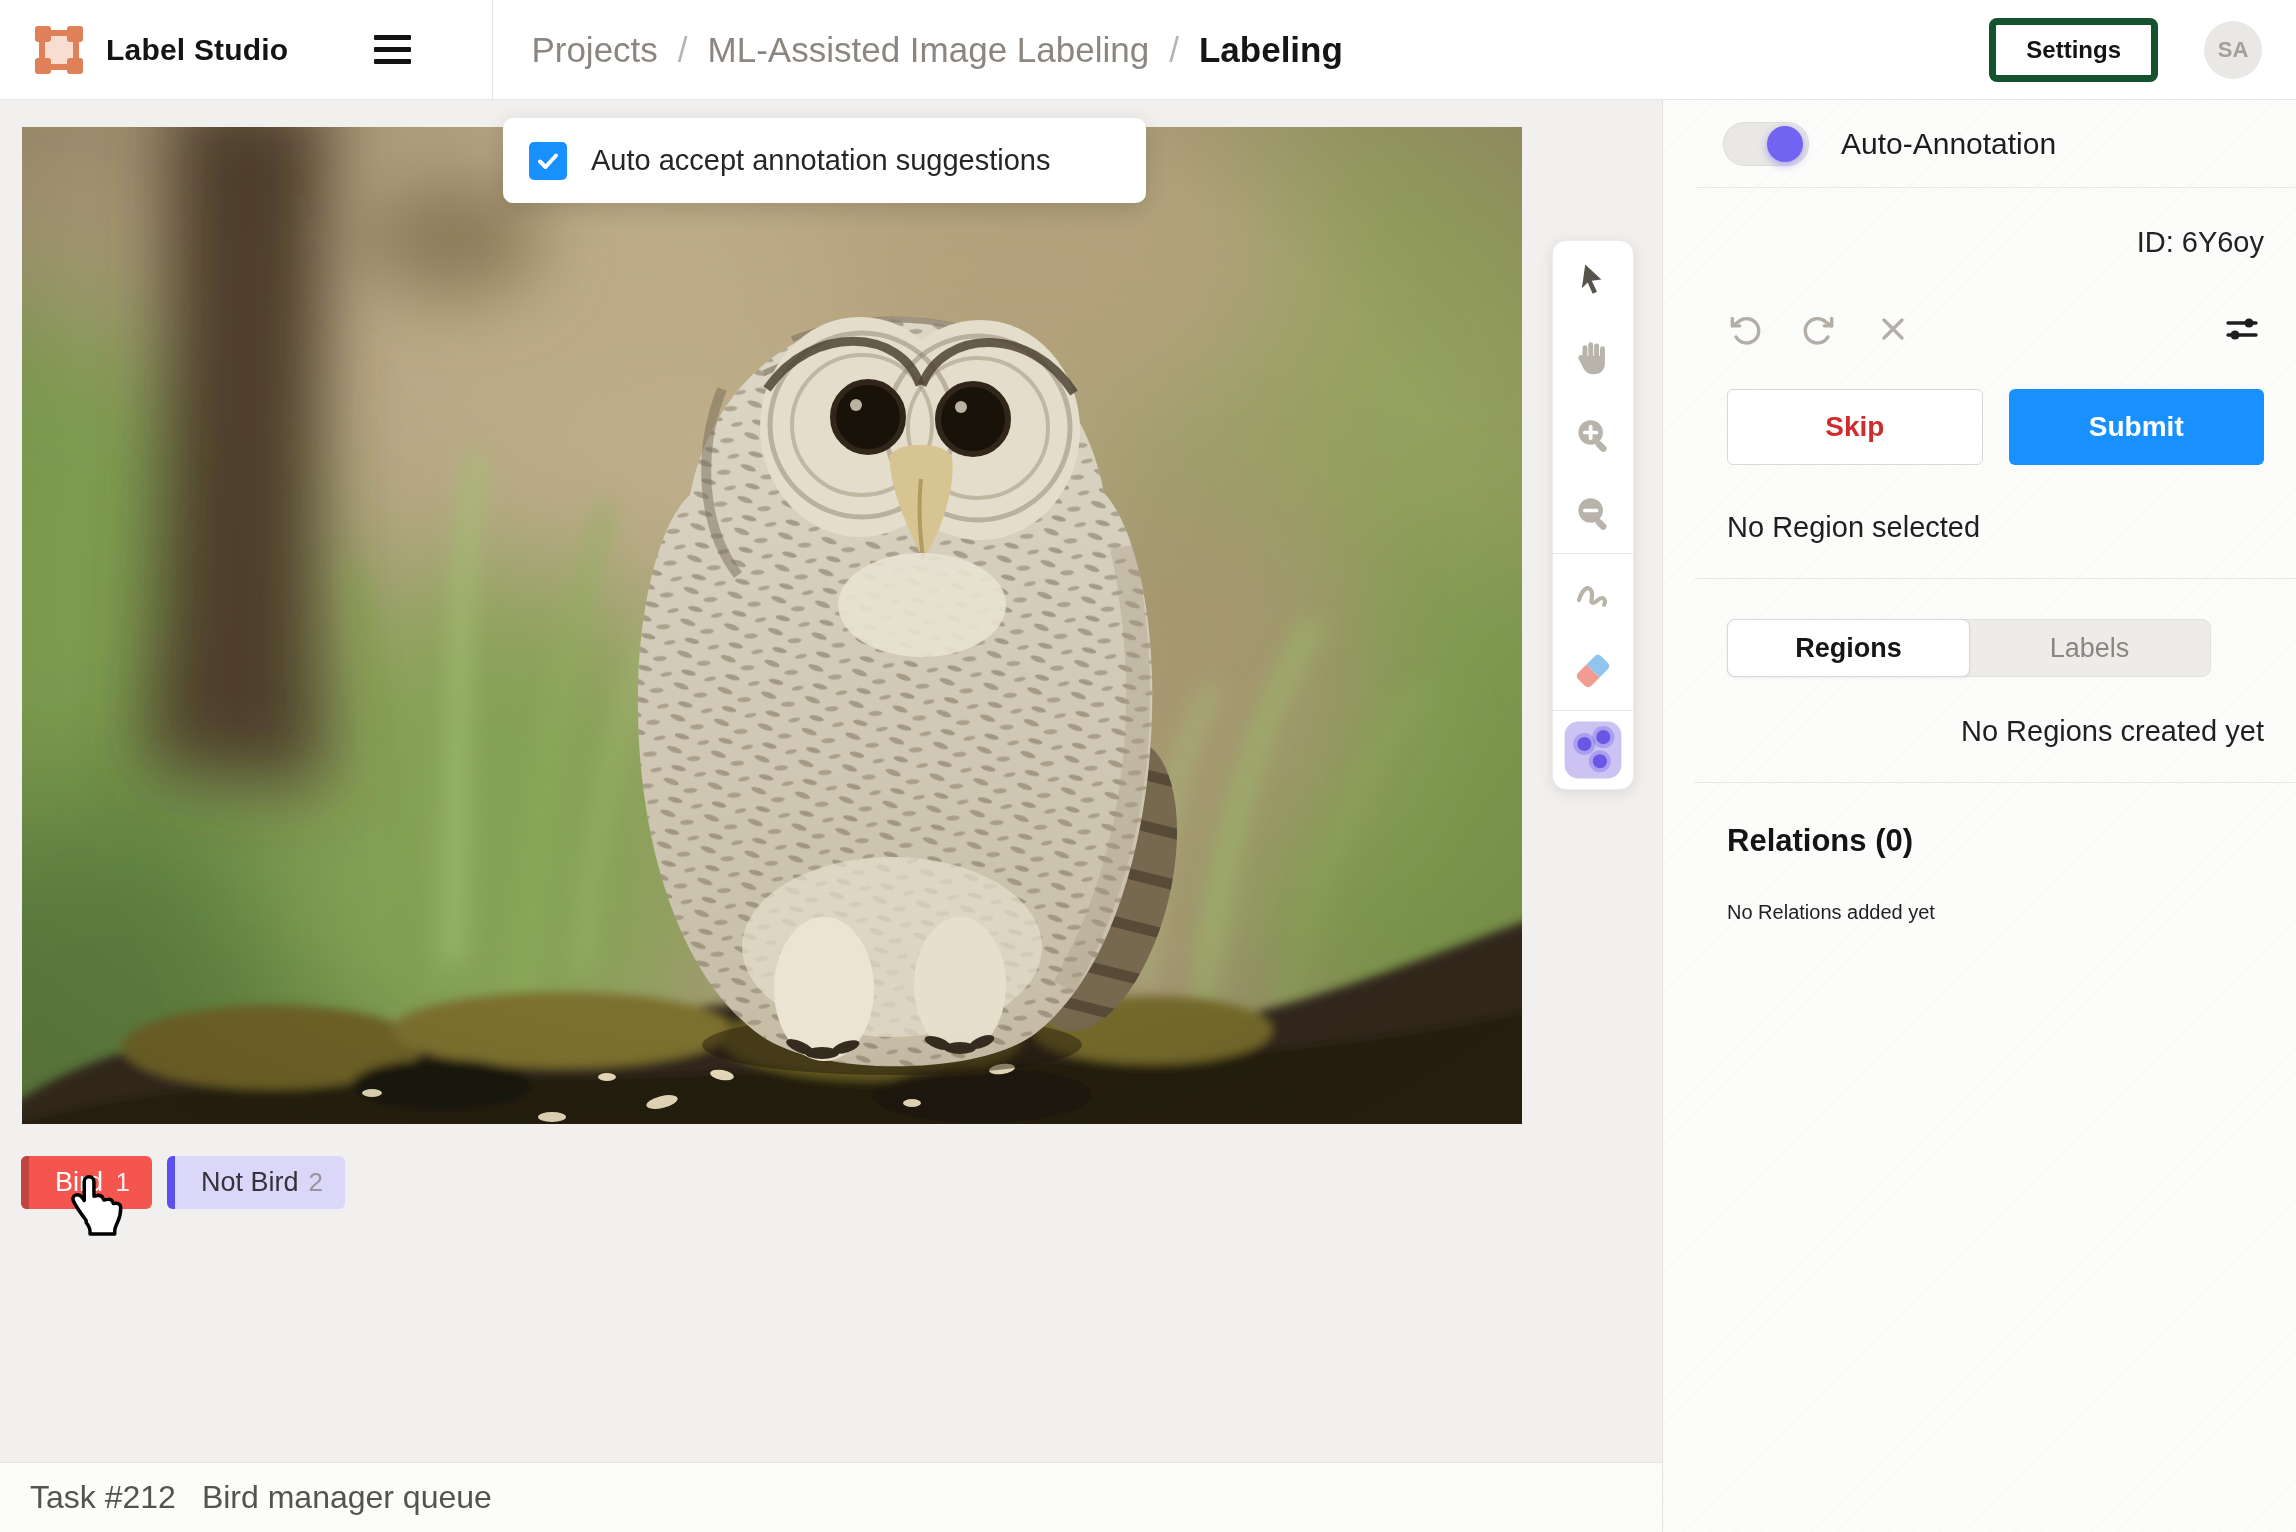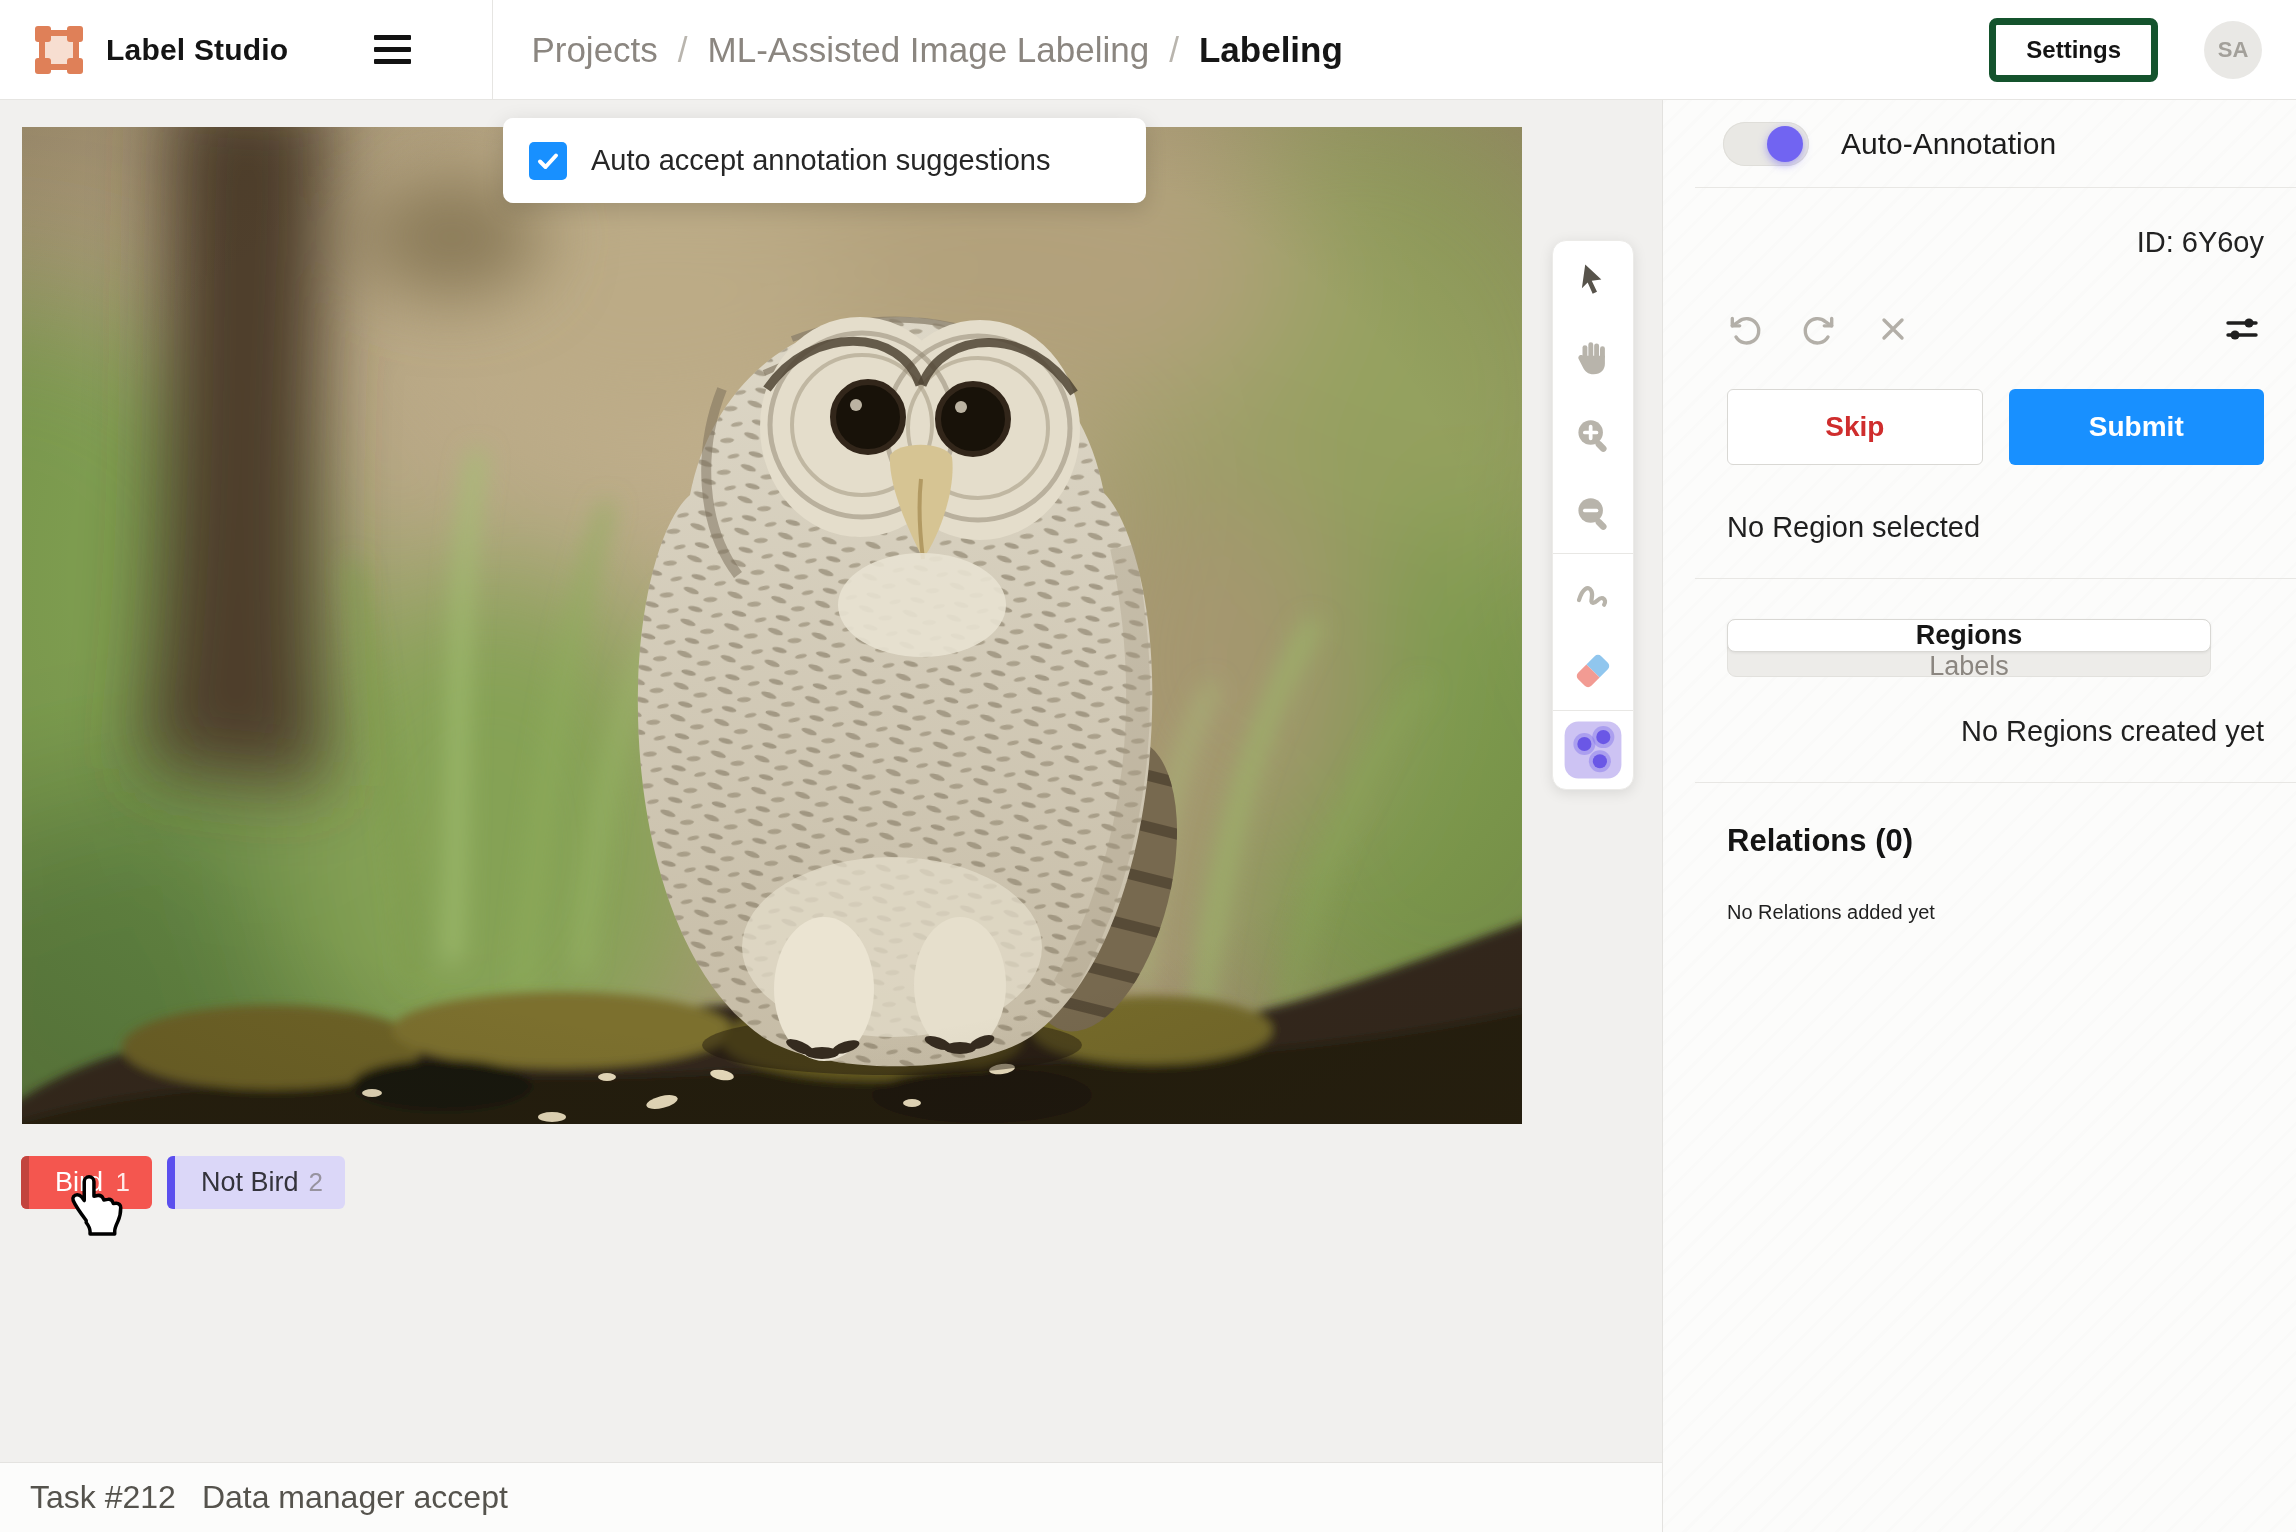--- a/index.html
+++ b/index.html
@@ -70,21 +70,21 @@
   .side-content{padding:38px 32px 0 32px;}
   .anno-id{font-size:29px;color:#222222;text-align:right;}
   .controls-row{margin-top:52px;display:flex;align-items:center;}
   .ctl{width:36px;height:36px;margin-right:38px;cursor:pointer;display:inline-flex;align-items:center;justify-content:center;}
   .ctl.sliders{margin-left:auto;margin-right:4px;}
   .btn-row{margin-top:42px;display:flex;gap:26px;}
   .skip-btn{width:272px;height:76px;background:#ffffff;border:1px solid #d9d8d4;border-radius:6px;font-size:28px;font-weight:700;color:#cf2d2d;cursor:pointer;}
   .submit-btn{width:272px;height:76px;background:#1890ff;border:none;border-radius:6px;font-size:28px;font-weight:700;color:#ffffff;cursor:pointer;}
   .no-region{margin-top:46px;font-size:29px;color:#1f1f1f;}
   .side-divider{height:1px;background:#e8e7e4;margin:34px -32px 0 -32px;}
-  .tabs{margin-top:40px;width:484px;height:58px;background:#edece9;border:1px solid #e2e1dd;border-radius:9px;display:flex;flex-direction:column;}
+  .tabs{margin-top:40px;width:484px;height:58px;background:#edece9;border:1px solid #e2e1dd;border-radius:9px;display:flex;}
   .tab{flex:1;display:flex;align-items:center;justify-content:center;font-size:27px;color:#8b8680;cursor:pointer;border-radius:8px;}
   .tab.active{background:#ffffff;border:1px solid #d9d8d4;color:#161616;font-weight:700;box-shadow:0 1px 3px rgba(0,0,0,.07);margin:-1px;}
   .no-regions{margin-top:38px;font-size:29px;color:#1f1f1f;text-align:right;}
   .relations-title{margin-top:40px;font-size:31px;font-weight:700;color:#141414;}
   .no-relations{margin-top:42px;font-size:20px;color:#1f1f1f;}
 </style>
 </head>
 <body>
 
 <div id="app">
@@ -348,21 +348,21 @@
       <span class="label-text">Not Bird</span>
       <span class="hotkey">2</span>
     </div>
     <svg class="pointer-cursor" viewBox="0 0 34 36">
       <path d="M14 26 C11 22 8.5 18.5 7.3 15.7 c-.6-1.5.5-3 2.1-3 .9 0 1.7.4 2.3 1.2 l1.3 1.8 V6 c0-1.4 1.1-2.5 2.5-2.5 S18 4.6 18 6 v7.5 l1.9-.4 c1.1-.2 2.2.3 2.7 1.3 l.5 1 2-.3 c1.1-.2 2.2.4 2.6 1.4 l.3.7 1.4-.1 c1.3-.1 2.4.9 2.4 2.2 0 2.3-.4 4.9-1.5 7.2 -1 2.1-1.6 3.5-1.6 5 v1.5 H16 v-1.3 c0-1.6-.7-3-2-4.7 Z" fill="#ffffff" stroke="#000000" stroke-width="1.8" stroke-linejoin="round"></path>
     </svg>
   </div>
 
   <div class="status-bar">
     <span>Task #212</span>
-    <span class="queue">Data manager accept</span>
+    <span class="queue">Bird manager queue</span>
   </div>
 
   <div class="sidebar">
     <div class="auto-row">
       <div class="toggle">
         <span class="knob"></span>
       </div>
       <div class="auto-label">Auto-Annotation</div>
     </div>
 

